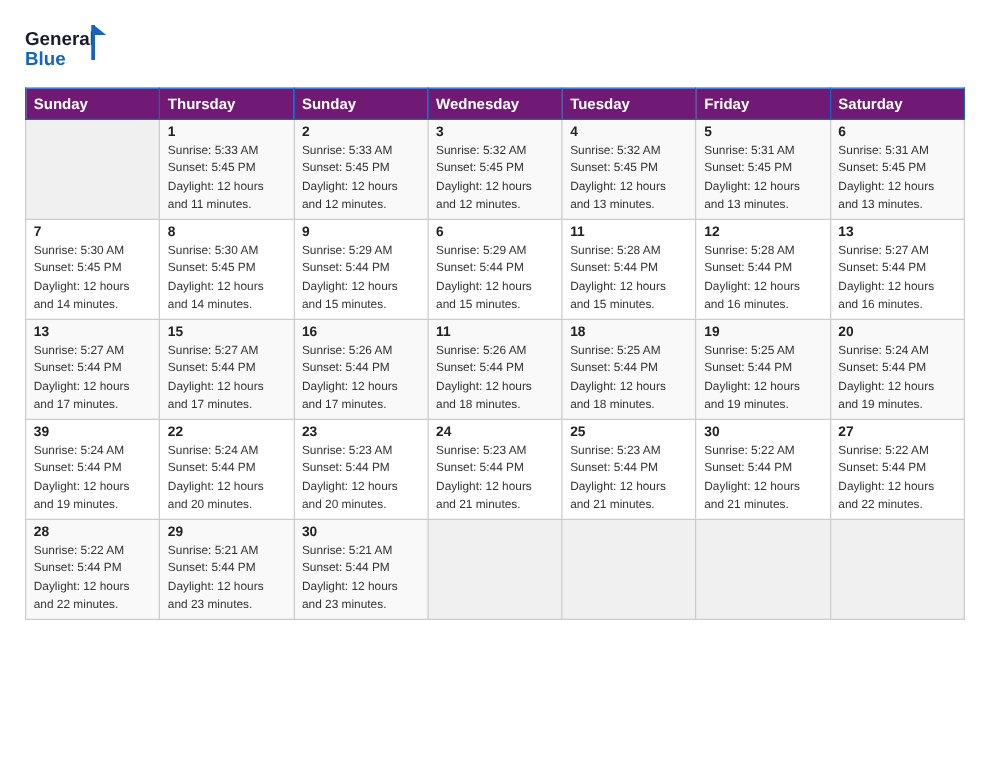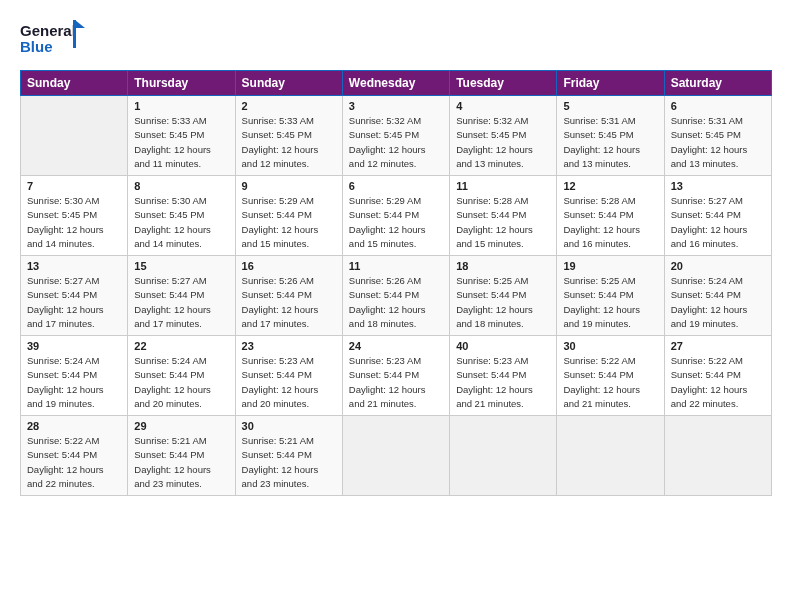--- a/index.html
+++ b/index.html
@@ -207,21 +207,21 @@
           </td>
           <td>
             <span class="day-num">23</span>
             <div class="cell-text">Sunrise: 5:23 AM<br>Sunset: 5:44 PM<br>Daylight: 12 hours<br>and 20 minutes.</div>
           </td>
           <td>
             <span class="day-num">24</span>
             <div class="cell-text">Sunrise: 5:23 AM<br>Sunset: 5:44 PM<br>Daylight: 12 hours<br>and 21 minutes.</div>
           </td>
           <td>
-            <span class="day-num">40</span>
+            <span class="day-num">25</span>
             <div class="cell-text">Sunrise: 5:23 AM<br>Sunset: 5:44 PM<br>Daylight: 12 hours<br>and 21 minutes.</div>
           </td>
           <td>
             <span class="day-num">30</span>
             <div class="cell-text">Sunrise: 5:22 AM<br>Sunset: 5:44 PM<br>Daylight: 12 hours<br>and 21 minutes.</div>
           </td>
           <td>
             <span class="day-num">27</span>
             <div class="cell-text">Sunrise: 5:22 AM<br>Sunset: 5:44 PM<br>Daylight: 12 hours<br>and 22 minutes.</div>
           </td>

